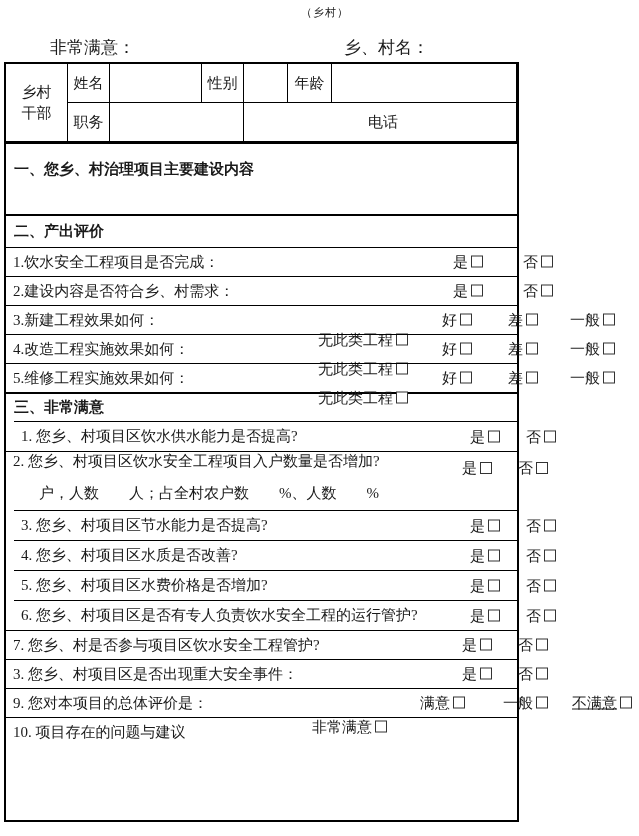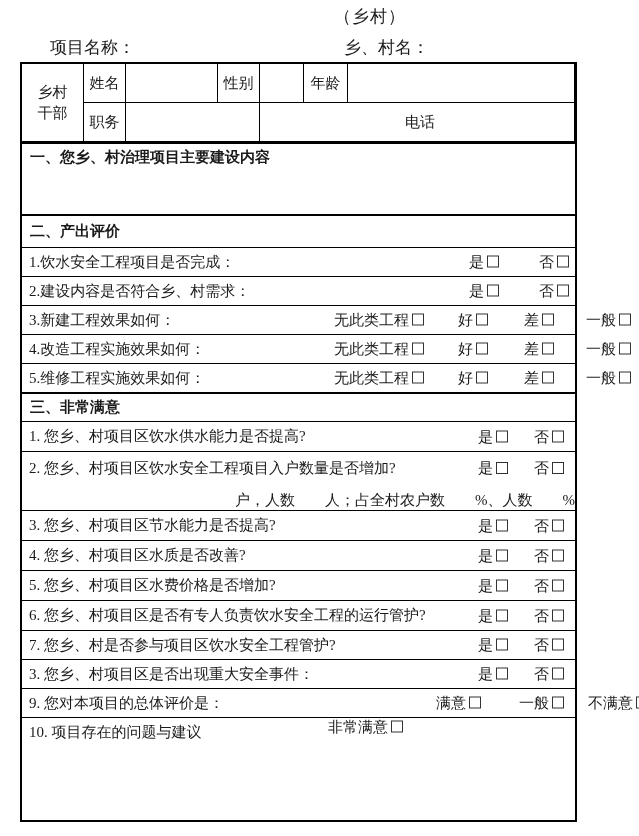--- a/index.html
+++ b/index.html
@@ -2,28 +2,28 @@
 <html><head>
 <meta charset="utf-8">
 <style>
   html,body{margin:0;padding:0;}
   body{
     width:639px;height:836px;position:relative;background:#ffffff;
     font-family:"Liberation Serif","DejaVu Serif",serif;color:#1a1a1a;
     overflow:hidden;
   }
   .doc-title{
-    position:absolute;top:5px;left:301px;font-size:17px;letter-spacing:1px;white-space:nowrap;margin-left:33px;
+    position:absolute;top:5px;left:301px;font-size:11px;letter-spacing:1px;white-space:nowrap;
   }
   .field-label{position:absolute;top:36px;font-size:17px;white-space:nowrap;}
   .fl-project{left:50px;}
   .fl-village{left:344px;}
 
   .form{
-    position:absolute;top:62px;left:20px;width:557px;height:760px;
+    position:absolute;top:62px;left:4px;width:515px;height:760px;
     border:2px solid #000;box-sizing:border-box;background:#fff;
   }
   .form *{box-sizing:border-box;}
 
   
   .info{
     display:grid;
     grid-template-columns:62px 42px 92px 42px 44px 44px 1fr;
     grid-template-rows:39px 39px;
     height:78px;font-size:15px;
@@ -41,61 +41,61 @@
   .cell-gender-v{grid-row:1;grid-column:5;}
   .cell-age-l{grid-row:1;grid-column:6;}
   .cell-age-v{grid-row:1;grid-column:7;border-right:none;}
   .cell-pos-l{grid-row:2;grid-column:2;border-bottom:none;}
   .cell-pos-v{grid-row:2;grid-column:3/5;border-bottom:none;}
   .cell-phone{grid-row:2;grid-column:5/8;border-bottom:none;border-right:none;
     justify-content:flex-start;padding-left:6px;}
 
   
   .sec-open{
-    height:72px;border-top:2px solid #000;padding:4px 8px;
+    height:72px;border-top:2px solid #000;padding:16px 8px;
     font-family:"Liberation Sans","DejaVu Sans",sans-serif;font-weight:bold;font-size:15px;
   }
   .sec-head{
     height:33px;border-top:2px solid #000;display:flex;align-items:center;padding-left:8px;
     font-family:"Liberation Sans","DejaVu Sans",sans-serif;font-weight:bold;font-size:15px;text-align:right;
   }
   .sec-head.h3{height:29px;}
 
   .row{
     position:relative;border-top:1px solid #000;font-size:15px;
     display:flex;align-items:center;padding-left:7px;
   }
   .row .q{white-space:nowrap;text-align:right;}
-  .h29{height:29px;} .h30{height:30px;}
-  .row.multi{height:59px;display:block;padding-top:7px;}
-  .row.multi .sub{display:block;margin-left:26px;margin-top:13px;white-space:pre;text-align:right;}
+  .h29{height:29px;} .h30{height:30px;margin-left:8px;}
+  .row.multi{height:59px;display:block;padding-top:0;}
+  .row.multi .sub{display:block;margin-left:26px;margin-top:13px;white-space:pre;}
   .row.multi .opt{top:7px;transform:none;}
 
   .opt{
     position:absolute;top:50%;transform:translateY(-50%);white-space:nowrap;
   }
   .cb{
     display:inline-block;width:12px;height:12px;border:1px solid #333;
     margin-left:3px;vertical-align:-1px;background:#fff;
   }
   
   .s2yn .o0{left:447px;} .s2yn .o1{left:517px;}
-  .s2q .o0{left:312px;} .s2q .o1{left:436px;} .s2q .o2{left:502px;} .s2q .o3{left:564px;}
+  .s2q .o0{left:312px;margin-top:20px;} .s2q .o1{left:436px;} .s2q .o2{left:502px;} .s2q .o3{left:564px;}
   .s3yn .o0{left:456px;} .s3yn .o1{left:512px;}
-  .s3r9 .o0{left:306px;margin-top:24px;} .s3r9 .o1{left:414px;} .s3r9 .o2{left:497px;} .s3r9 .o3{left:566px;}
+  .s3r9 .o0{left:306px;margin-top:24px;} .s3r9 .o1{left:414px;} .s3r9 .o2{left:497px;} .s3r9 .o3{left:566px;text-decoration:underline;}
 
   .row.last{
     height:103px;align-items:flex-start;padding-top:5px;
   }
 </style>
 </head>
 <body>
 
 <div class="doc-title">（乡村）</div>
-<span class="field-label fl-project">项目名称：</span>
+<span class="field-label fl-project">非常满意：</span>
 <span class="field-label fl-village">乡、村名：</span>
 
 <div class="form">
 
   <div class="info">
     <div class="cell cell-role">
       <span class="wrap">乡村干部</span>
     </div>
     <div class="cell cell-name-l">姓名</div>
     <div class="cell val cell-name-v"></div>

